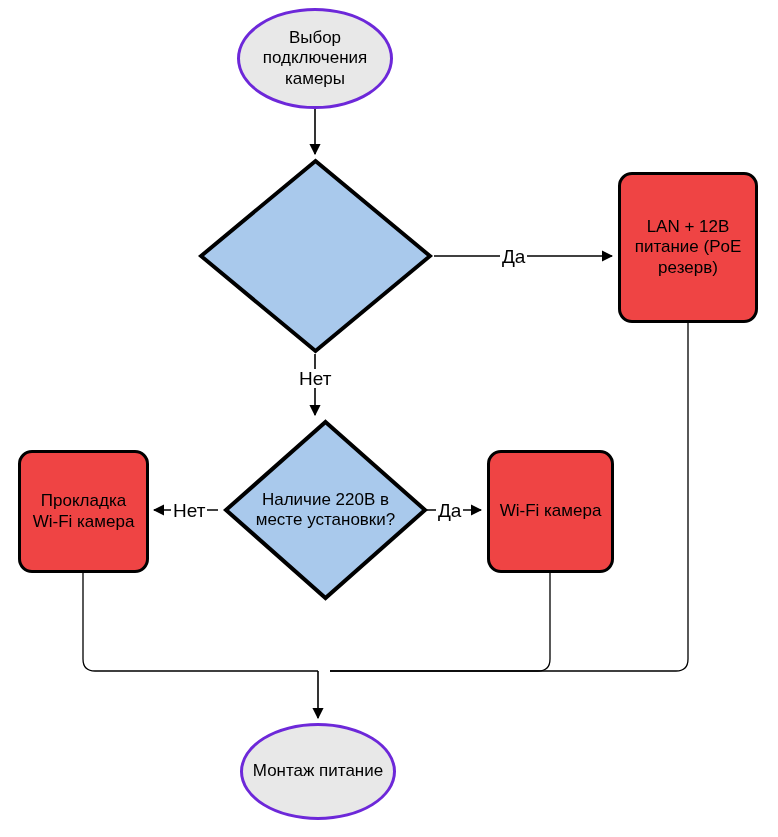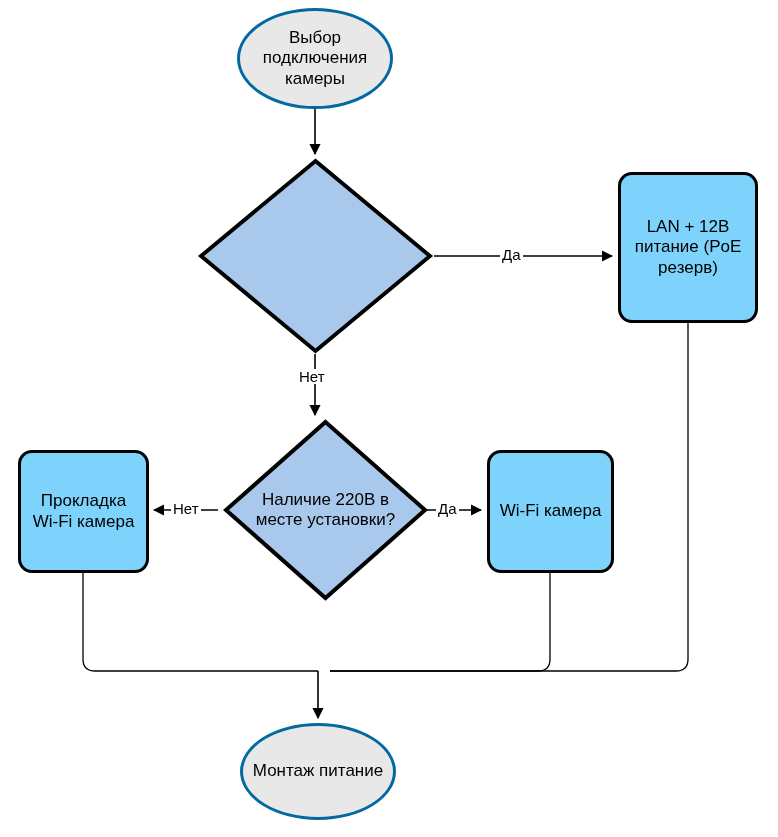--- a/index.html
+++ b/index.html
@@ -30,29 +30,29 @@
     position: absolute;
     box-sizing: border-box;
     display: flex;
     align-items: center;
     justify-content: center;
     text-align: center;
     color: #000000;
     line-height: 1.18;
   }
   .node-terminator {
-    border: 3px solid #0369a1;
+    border: 3px solid #6d28d9;
     border-radius: 50%;
     background: #e8e8e8;
     font-size: 17px;
   }
   .node-process {
     border: 3px solid #000000;
     border-radius: 14px;
-    background: #7dd3fc;
+    background: #ef4444;
     font-size: 17px;
     padding: 4px 6px;
   }
   .node-decision {
     background: transparent;
     border: none;
     font-size: 17px;
   }
   .diamond-shape {
     position: absolute;
@@ -67,21 +67,21 @@
     width: 84%;
     white-space: pre-line;
   }
   .node-label {
     white-space: pre-line;
     position: relative;
     z-index: 2;
   }
   .edge-label {
     position: absolute;
-    font-size: 15px;
+    font-size: 19px;
     color: #000000;
     background: #ffffff;
     padding: 0 2px;
     line-height: 1;
     white-space: nowrap;
   }
 </style>
 </head>
 <body>
 

